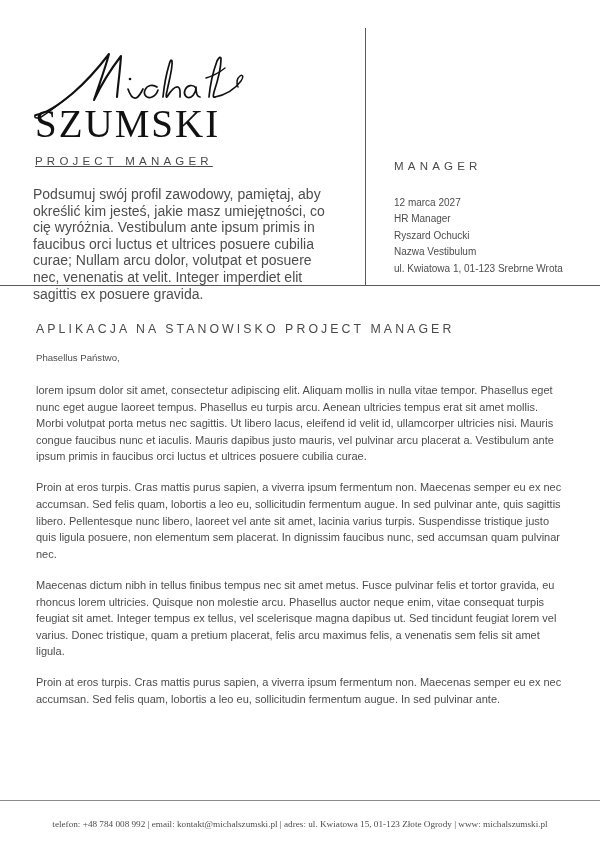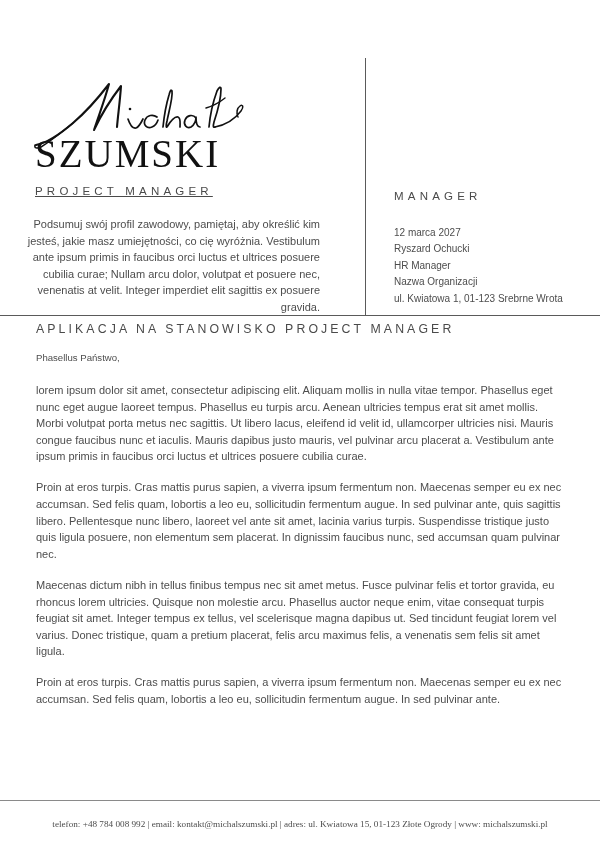--- a/index.html
+++ b/index.html
@@ -24,21 +24,20 @@
     height: 849px;
     background: #ffffff;
   }
 
   
   .header {
     position: absolute;
     left: 0; top: 0;
     width: 480px;
     height: 286px;
-    margin-top: 30px;
   }
 
   .header-divider-v {
     position: absolute;
     left: 365px;
     top: 28px;
     width: 1px;
     height: 258px;
     background: #5a5a5a;
   }
@@ -95,27 +94,27 @@
     font-size: 11.5px;
     letter-spacing: 4.2px;
     color: #4a4a4a;
     font-weight: 400;
     white-space: nowrap;
     text-decoration: underline;
   }
 
   .profile-text {
     position: absolute;
-    left: 24px;
+    left: 33px;
     top: 186px;
     width: 296px;
-    font-size: 11px;
+    font-size: 14px;
     line-height: 16.6px;
     color: #4d4d4d;
-    text-align: right;
+    text-align: left;
   }
 
   
   .addressee {
     position: absolute;
     left: 394px;
     top: 160px;
     width: 190px;
   }
 
@@ -237,23 +236,23 @@
         <div class="lastname">SZUMSKI</div>
         <div class="jobtitle">PROJECT MANAGER</div>
       </div>
     </div>
 
     <div class="profile-text">Podsumuj swój profil zawodowy, pamiętaj, aby określić kim jesteś, jakie masz umiejętności, co cię wyróżnia. Vestibulum ante ipsum primis in faucibus orci luctus et ultrices posuere cubilia curae; Nullam arcu dolor, volutpat et posuere nec, venenatis at velit. Integer imperdiet elit sagittis ex posuere gravida.</div>
 
     <div class="addressee">
       <div class="addressee-title">MANAGER</div>
       <div class="addressee-line">12 marca 2027</div>
+      <div class="addressee-line">HR Manager</div>
       <div class="addressee-line">Ryszard Ochucki</div>
-      <div class="addressee-line">HR Manager</div>
-      <div class="addressee-line">Nazwa Organizacji</div>
+      <div class="addressee-line">Nazwa Vestibulum</div>
       <div class="addressee-line">ul. Kwiatowa 1, 01-123 Srebrne Wrota</div>
     </div>
   </div>
 
   <div class="letter">
     <div class="letter-heading">APLIKACJA NA STANOWISKO PROJECT MANAGER</div>
     <div class="salutation">Phasellus Państwo,</div>
 
     <div class="paragraphs">
       <p class="paragraph">lorem ipsum dolor sit amet, consectetur adipiscing elit. Aliquam mollis in nulla vitae tempor. Phasellus eget nunc eget augue laoreet tempus. Phasellus eu turpis arcu. Aenean ultricies tempus erat sit amet mollis. Morbi volutpat porta metus nec sagittis. Ut libero lacus, eleifend id velit id, ullamcorper ultricies nisi. Mauris congue faucibus nunc et iaculis. Mauris dapibus justo mauris, vel pulvinar arcu placerat a. Vestibulum ante ipsum primis in faucibus orci luctus et ultrices posuere cubilia curae.</p>

